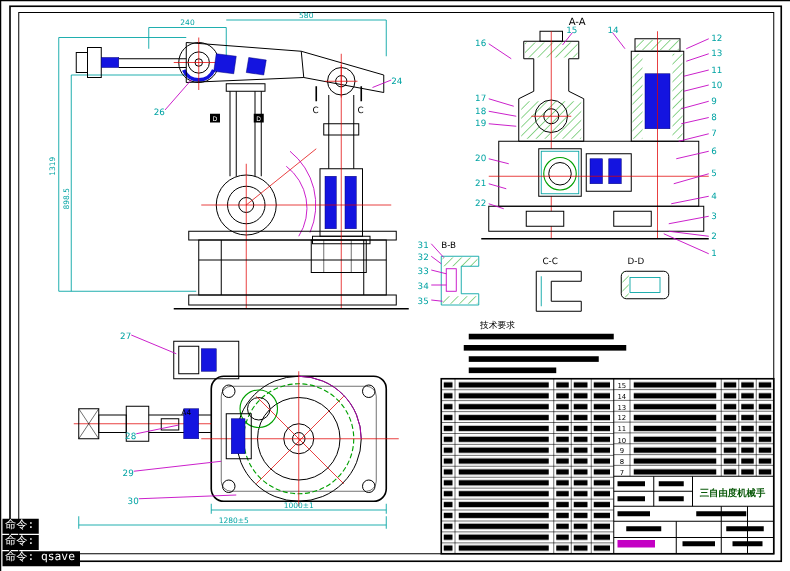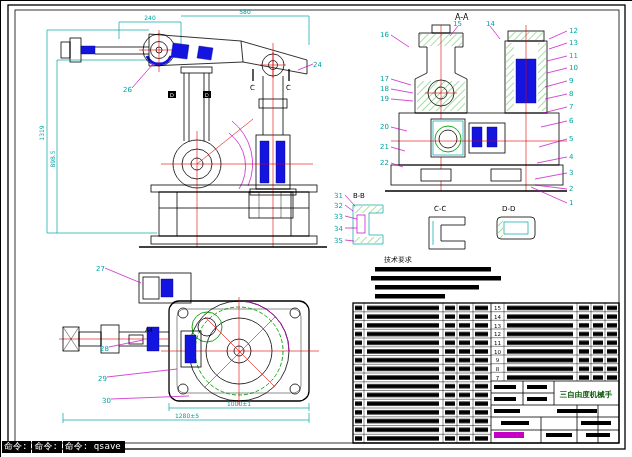--- a/index.html
+++ b/index.html
@@ -13,21 +13,21 @@
   .r{stroke:#E00000;fill:none;stroke-width:.6}
   .m{stroke:#C400C4;fill:none;stroke-width:.7}
   .g{stroke:#00A000;fill:none;stroke-width:.9}
   .b{fill:#1414E0;stroke:#00007a;stroke-width:.4}
   .bar{fill:#000}
   text{font-family:"DejaVu Sans",sans-serif;fill:#000}
   .t5{font-size:5.5px}.t6{font-size:6px}.t7{font-size:7px}.t8{font-size:8px}
   .tc{fill:#00A3A3}
   .tw{fill:#fff;font-size:5px}
   .tg{fill:#0a5a0a;font-weight:bold}
-  .cmd{position:absolute;left:1px;bottom:5px;display:flex;gap:1px;z-index:5}
+  .cmd{position:absolute;left:1px;bottom:5px;display:flex;flex-direction:column;gap:1px;z-index:5}
   .cmd .line{background:#000;color:#fff;font:9px "DejaVu Sans Mono",monospace;
              padding:0 4px 1px 2px;width:max-content;line-height:11px}
 </style>
 </head>
 <body>
 
 <div class="screen">
 
 <svg width="632" height="457" viewBox="0 0 632 457">
   <defs>

